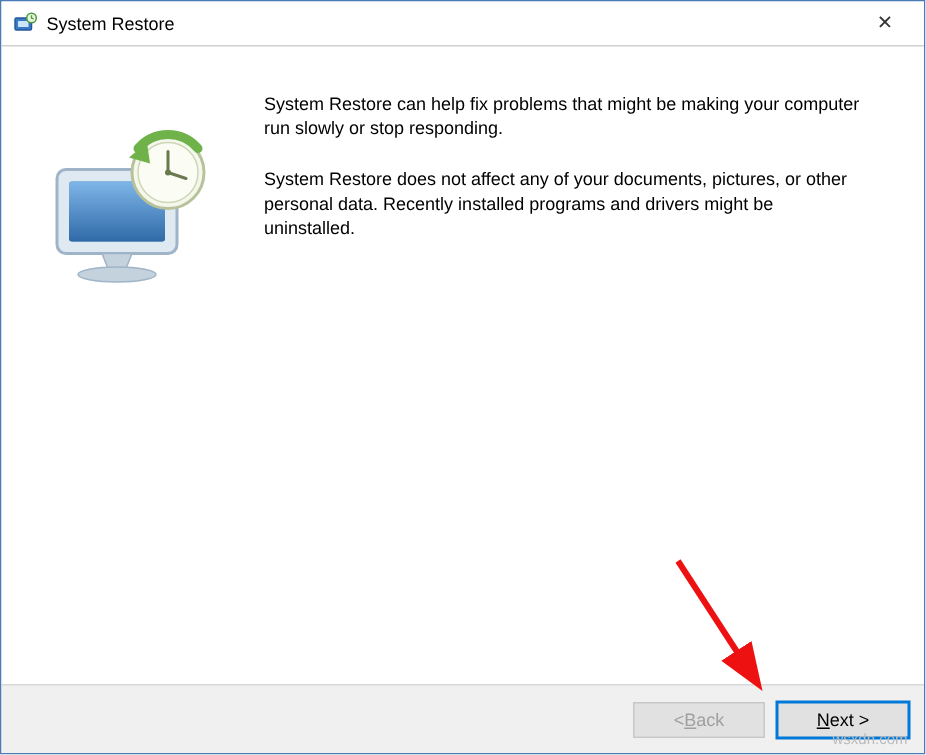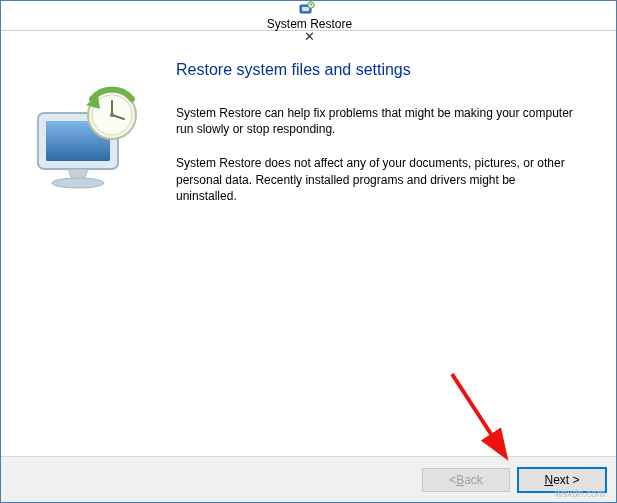--- a/index.html
+++ b/index.html
@@ -22,21 +22,20 @@
       flex-direction: column;
     }
     .titlebar {
       height: 30px;
       background: #fff;
       border-bottom: 1px solid #d0d0d0;
       display: flex;
       align-items: center;
       padding: 0 6px 0 8px;
       position: relative;
-      flex-direction: column;
     }
     .titlebar .icon-wrap {
       width: 16px; height: 16px;
       margin-right: 6px;
       display:flex; align-items:center; justify-content:center;
     }
     .titlebar .title-text {
       font-size: 12px;
       color: #000;
       flex: 1;
@@ -160,21 +159,20 @@
           <line x1="88" y1="36" x2="88" y2="22" stroke="#6a7a4e" stroke-width="2" stroke-linecap="round"></line>
           <line x1="88" y1="36" x2="100" y2="40" stroke="#6a7a4e" stroke-width="2" stroke-linecap="round"></line>
           <circle cx="88" cy="36" r="2" fill="#6a7a4e"></circle>
 
           <path d="M68 20 A26 26 0 0 1 108 20" fill="none" stroke="#6fb24a" stroke-width="6" stroke-linecap="round"></path>
           <polygon points="62,26 74,16 76,30" fill="#6fb24a"></polygon>
         </svg>
       </span>
     </div>
     <div class="right-pane">
-      <div class="heading">Restore system files and settings</div>
       <div class="para">System Restore can help fix problems that might be making your computer run slowly or stop responding.</div>
       <div class="para">System Restore does not affect any of your documents, pictures, or other personal data. Recently installed programs and drivers might be uninstalled.</div>
     </div>
   </div>
 
   <div class="button-bar">
     <div class="btn disabled">
       <span>&lt; </span>
         <span class="mnemonic">B</span>
         <span>ack</span>

